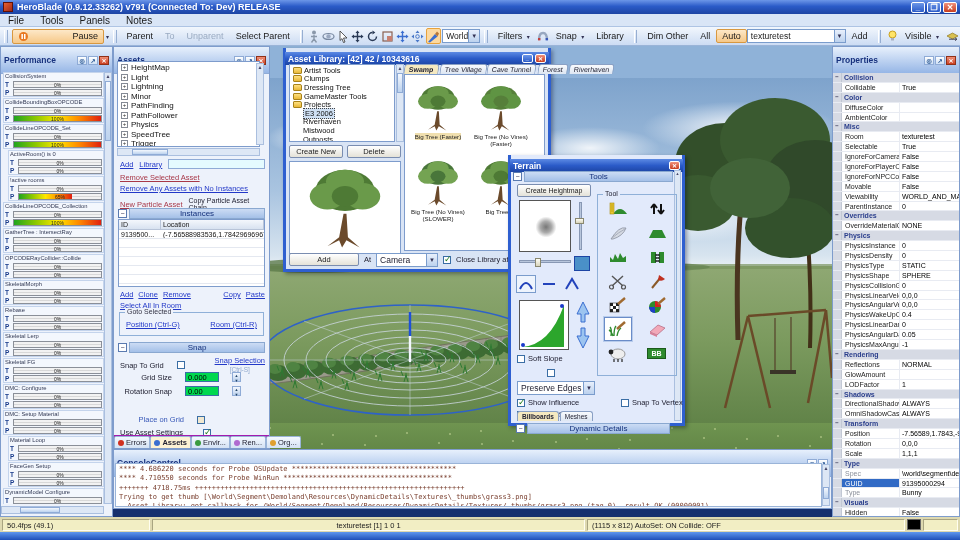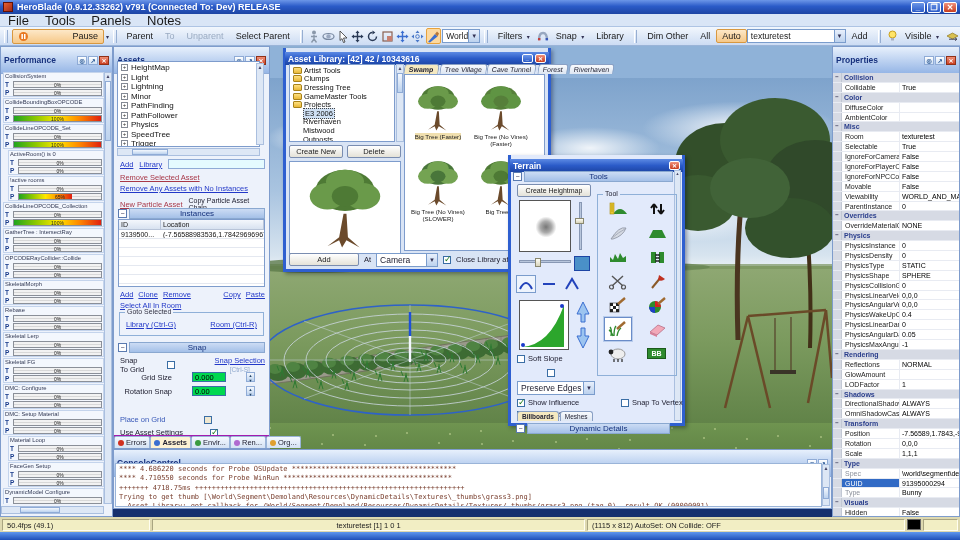--- a/index.html
+++ b/index.html
@@ -6,21 +6,21 @@
 html,body{width:960px;height:540px;overflow:hidden;background:#8fb2d8;}
 body{font-family:"Liberation Sans",sans-serif;position:relative;}
 #root{position:absolute;left:0;top:0;width:960px;height:540px;overflow:hidden;}
 
 
 .titlebar{position:absolute;left:0;top:0;width:960px;height:14px;background:linear-gradient(180deg,#6c96e8 0%,#2b5bc8 45%,#1d45a4 100%);color:#fff;display:flex;align-items:center;padding:0 3px;font-size:9px;font-weight:bold;z-index:20;}
 .appicon{width:10px;height:10px;background:linear-gradient(135deg,#e86030,#a02818);border:1px solid #601008;margin-right:4px;}
 .titlebar .spacer{flex:1;}
 .wbtn{width:14px;height:11px;margin-left:2px;border:1px solid #fff;border-radius:2px;font-size:8px;line-height:9px;text-align:center;color:#fff;background:linear-gradient(#6c96e8,#2b5bc8);}
 .wbtn.close{background:linear-gradient(#f0917c,#c83c1e);}
-.menubar{position:absolute;left:0;top:14px;width:960px;height:13px;background:#d9e5f6;border-bottom:1px solid #aec4e4;display:flex;align-items:center;font-size:13px;color:#1a1a1a;z-index:20;}
+.menubar{position:absolute;left:0;top:14px;width:960px;height:13px;background:#d9e5f6;border-bottom:1px solid #aec4e4;display:flex;align-items:center;font-size:10px;color:#1a1a1a;z-index:20;}
 .menu-item{padding:0 8px;}
 .toolbar{position:absolute;left:0;top:27px;width:960px;height:19px;background:linear-gradient(#f2f7fd,#ccdcf3);border-bottom:1px solid #9ab4d8;display:flex;align-items:center;font-size:9px;color:#1a1a1a;z-index:20;}
 .grip{width:4px;height:13px;border-left:1px solid #fff;border-right:1px solid #96aed2;margin:0 4px;}
 .tbtn{padding:1px 5px;border:1px solid transparent;white-space:nowrap;}
 .tbtn.disabled{color:#9aabc2;}
 .tbtn.framed{border:1px solid #8fa8cc;background:linear-gradient(#fefefe,#dce8f8);border-radius:2px;display:flex;align-items:center;gap:3px;}
 .ticon{width:16px;height:16px;display:flex;align-items:center;justify-content:center;margin:0 1px;}
 .ticon svg{display:block;}
 .ticon.active{background:#fcd9a0;border:1px solid #e8a23c;border-radius:2px;}
 .combo{background:#fff;border:1px solid #7a9ccc;height:14px;font-size:8.5px;display:flex;align-items:center;padding-left:3px;white-space:nowrap;}
@@ -67,21 +67,21 @@
 #libfield{flex:1;height:10px;background:#e4fbff;border:1px solid #8fabd6;}
 #inst-table{position:absolute;left:4px;top:172px;width:147px;height:68px;background:#fff;border:1px solid #7e9ccc;font-size:7px;}
 #inst-table .hd{display:flex;background:linear-gradient(#f4f7fc,#d8e2f0);border-bottom:1px solid #b8c4d8;height:10px;line-height:9px;color:#222;}
 #inst-table .hd div{padding-left:2px;border-right:1px solid #b8c4d8;}
 #inst-table .rw{display:flex;height:9px;line-height:9px;border-bottom:1px solid #e4e8f0;color:#111;white-space:nowrap;}
 #inst-table .rw div{padding-left:2px;overflow:hidden;}
 .c-id{width:42px;flex:none;}
 .c-loc{flex:1;}
 #goto-box{position:absolute;left:5px;top:265px;width:145px;height:24px;border:1px solid #8fb0d8;}
 #goto-box .legend{position:absolute;top:-5px;left:5px;background:#edf2fb;font-size:7px;color:#334;padding:0 2px;}
-.snaprow{position:absolute;left:6px;right:4px;display:flex;align-items:center;font-size:7.5px;color:#223;gap:20px;}
+.snaprow{position:absolute;left:6px;right:4px;display:flex;align-items:center;font-size:7.5px;color:#223;gap:13px;}
 .greenfield{width:34px;height:10px;background:#00d84f;border:1px solid #3a6ea5;font-size:7.5px;line-height:9px;padding-left:2px;color:#000;}
 .spin{width:9px;height:10px;background:linear-gradient(#f4f8fe,#bcd2ee);border:1px solid #8fabd6;font-size:4px;line-height:5px;text-align:center;color:#246;}
 .gridbtn{width:12px;height:11px;border:1px solid #7a9ccc;background:linear-gradient(#fff,#dce8f8);font-size:7px;line-height:10px;text-align:center;color:#2244bb;}
 #assets .tabs{position:absolute;left:0;bottom:0;width:100%;height:13px;display:flex;align-items:flex-end;background:#0ea5e9;border-top:7px solid #a21caf;}
 .atab{display:flex;align-items:center;gap:2px;font-size:7.5px;color:#223;border:1px solid #9ab4d8;border-bottom:none;background:linear-gradient(#f4f8fe,#d4e2f4);padding:1px 3px;height:12px;border-radius:2px 2px 0 0;white-space:nowrap;}
 .atab.active{background:#fdf2d4;font-weight:bold;}
 .dot{width:6px;height:6px;border-radius:50%;flex:none;}
 
 
 #viewport{position:absolute;left:270px;top:46px;width:562px;height:403px;overflow:hidden;z-index:1;background:linear-gradient(180deg,#7ea3cc 0%,#a9c4e0 28%,#d7e4ef 44%,#eef3f6 48%);margin-top:32px;}
@@ -895,21 +895,21 @@
       <span style="flex:1;"></span>
       <span class="lblue">Copy</span>
       <span class="lblue">Paste</span>
     </div>
     <div class="linkrow" style="top:254px;">
         <span class="lblue">Select All In Room</span>
       </div>
     <div id="goto-box">
       <span class="legend">Goto Selected</span>
       <div style="display:flex;justify-content:space-between;padding:7px 6px 0 6px;">
-        <span class="lblue">Library (Ctrl-G)</span>
+        <span class="lblue">Position (Ctrl-G)</span>
         <span class="lblue">Room (Ctrl-R)</span>
       </div>
     </div>
     <div class="sechdr" style="position:absolute;left:1px;right:1px;top:293px;">
       <span class="mbox">−</span>
       <span class="bar">Snap</span>
     </div>
     <div class="snaprow" style="top:309px;">
       <span>Snap To Grid</span>
       <span class="cb"></span>
@@ -929,21 +929,21 @@
     <div class="snaprow" style="top:354px;margin-top:48px;">
       <span style="width:52px;text-align:right;">Show Grid</span>
       <span class="cb"></span>
       <span id="gridbtns" style="display:flex;gap:2px;">
           <span class="gridbtn">▲</span>
           <span class="gridbtn">0</span>
           <span class="gridbtn">▼</span>
         </span>
     </div>
     <div class="snaprow" style="top:368px;color:#3858b8;">
-      <span style="width:64px;text-align:left;">Place on Grid</span>
+      <span style="width:64px;text-align:right;">Place on Grid</span>
       <span class="cb" style="background:#f0e8d0;"></span>
     </div>
     <div class="snaprow" style="top:381px;">
       <span style="width:70px;">Use Asset Settings</span>
       <span class="cb checked"></span>
     </div>
     <div class="tabs" id="assets-tabs">
         <div class="atab">
           <span class="dot" style="background: rgb(208, 48, 32);"></span>
           <span>Errors</span>

